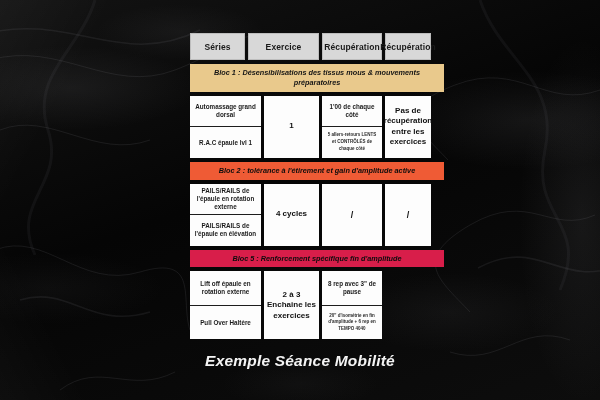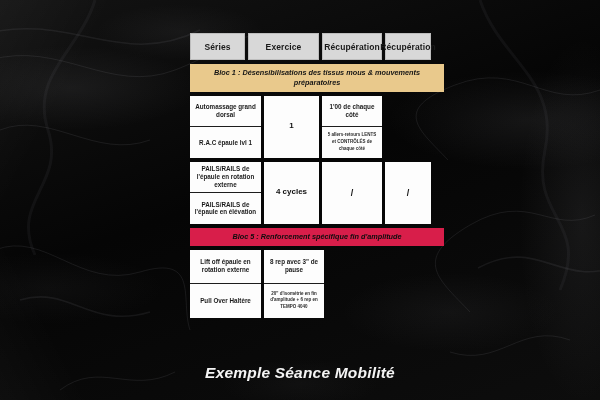--- a/index.html
+++ b/index.html
@@ -108,21 +108,21 @@
   .t-slash{ font-size: 9px; font-weight: bold; color: #111; }
 
   .h-b1 { height: 62px; }
   .h-b2 { height: 62px; }
   .h-b3 { height: 68px; }
 
   
   #footer-title {
     position: absolute;
     left: 0; right: 0;
-    top: 364px;
+    top: 352px;
     text-align: center;
     color: #f4f4f4;
     font-size: 15.5px;
     font-weight: bold;
     font-style: italic;
     letter-spacing: .2px;
   }
 </style>
 </head>
 <body>
@@ -179,22 +179,26 @@
 
       <div class="cell cell-stack col-rep h-b1">
         <div class="stack-part">
           <span class="t-main">1'00 de chaque côté</span>
         </div>
         <div class="stack-part">
           <span class="t-small">5 allers-retours LENTS et CONTRÔLÉS de chaque côté</span>
         </div>
       </div>
 
-    </div>
-
+      <div class="cell col-rec h-b1">
+        <span class="t-big">Pas de récupération entre les exercices</span>
+      </div>
+    </div>
+
+    <div class="banner b2">Bloc 2 :   tolérance à l'étirement et gain d'amplitude active</div>
 
     <div class="row body-row">
       <div class="cell cell-stack col-ex h-b2">
         <div class="stack-part">
           <span class="t-main">PAILS/RAILS de l'épaule en rotation externe</span>
         </div>
         <div class="stack-part">
           <span class="t-main">PAILS/RAILS de l'épaule en élévation</span>
         </div>
       </div>
@@ -217,20 +221,23 @@
     <div class="row body-row">
       <div class="cell cell-stack col-ex h-b3">
         <div class="stack-part">
           <span class="t-main">Lift off épaule en rotation externe</span>
         </div>
         <div class="stack-part">
           <span class="t-main">Pull Over Haltère</span>
         </div>
       </div>
 
+      <div class="cell col-ser h-b3">
+        <span class="t-big">2 à 3 Enchaine les exercices</span>
+      </div>
 
       <div class="cell cell-stack col-rep h-b3">
         <div class="stack-part">
           <span class="t-main">8 rep avec 3" de pause</span>
         </div>
         <div class="stack-part">
           <span class="t-small">20'' d'isométrie en fin d'amplitude + 6 rep en TEMPO 4040</span>
         </div>
       </div>
 

